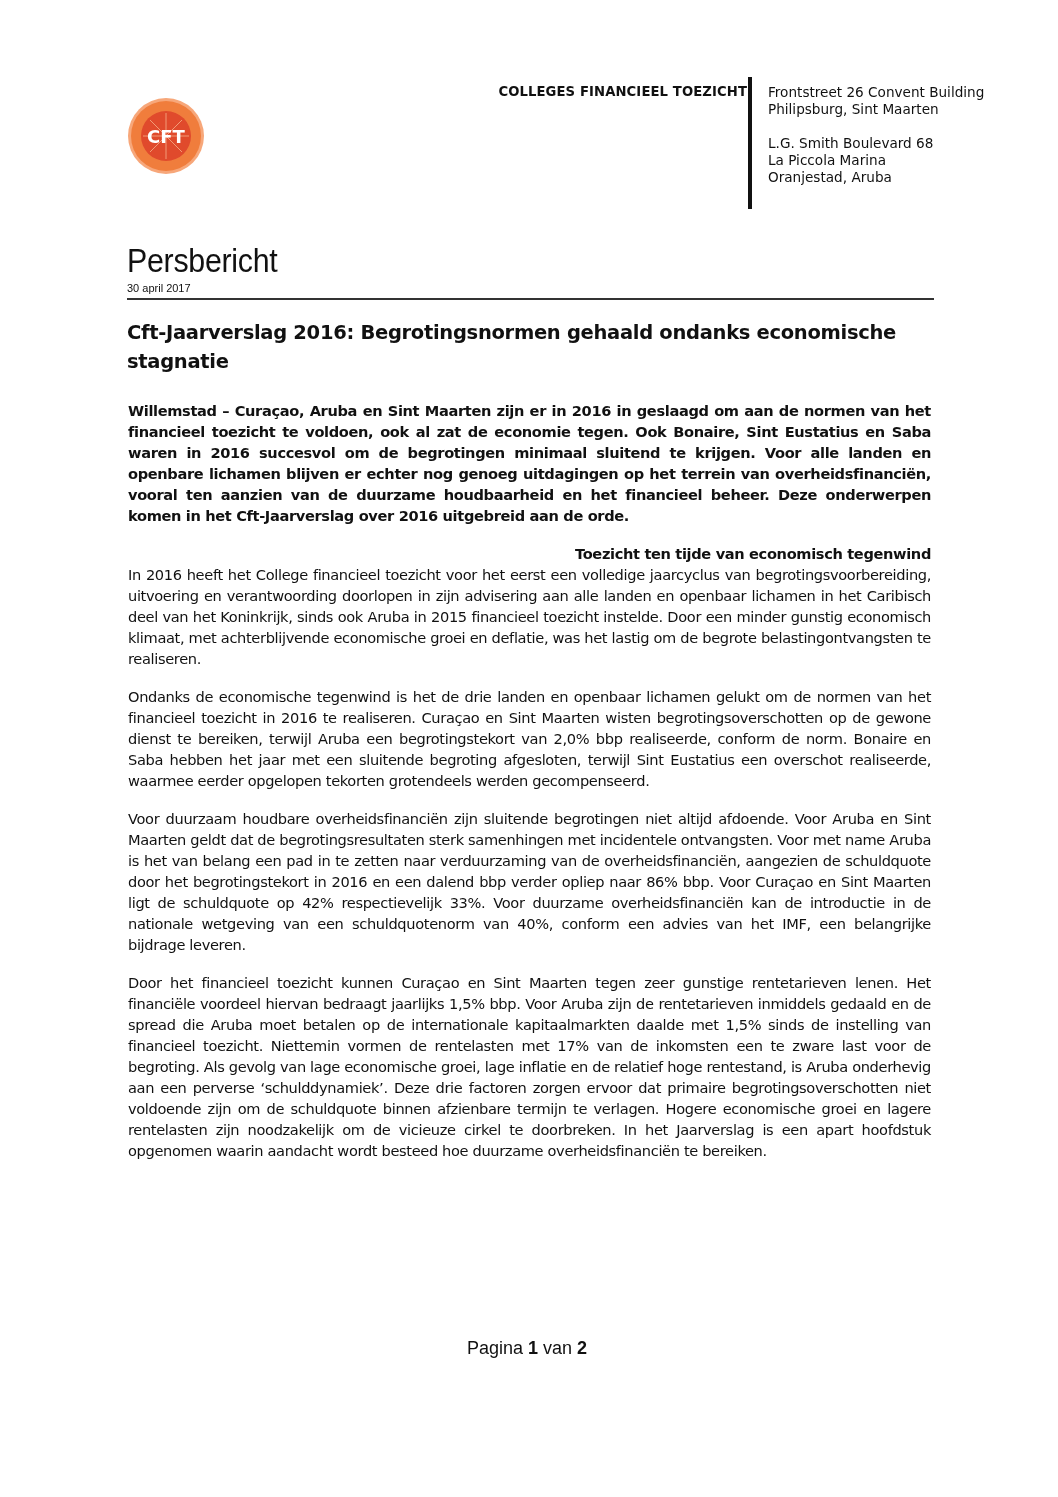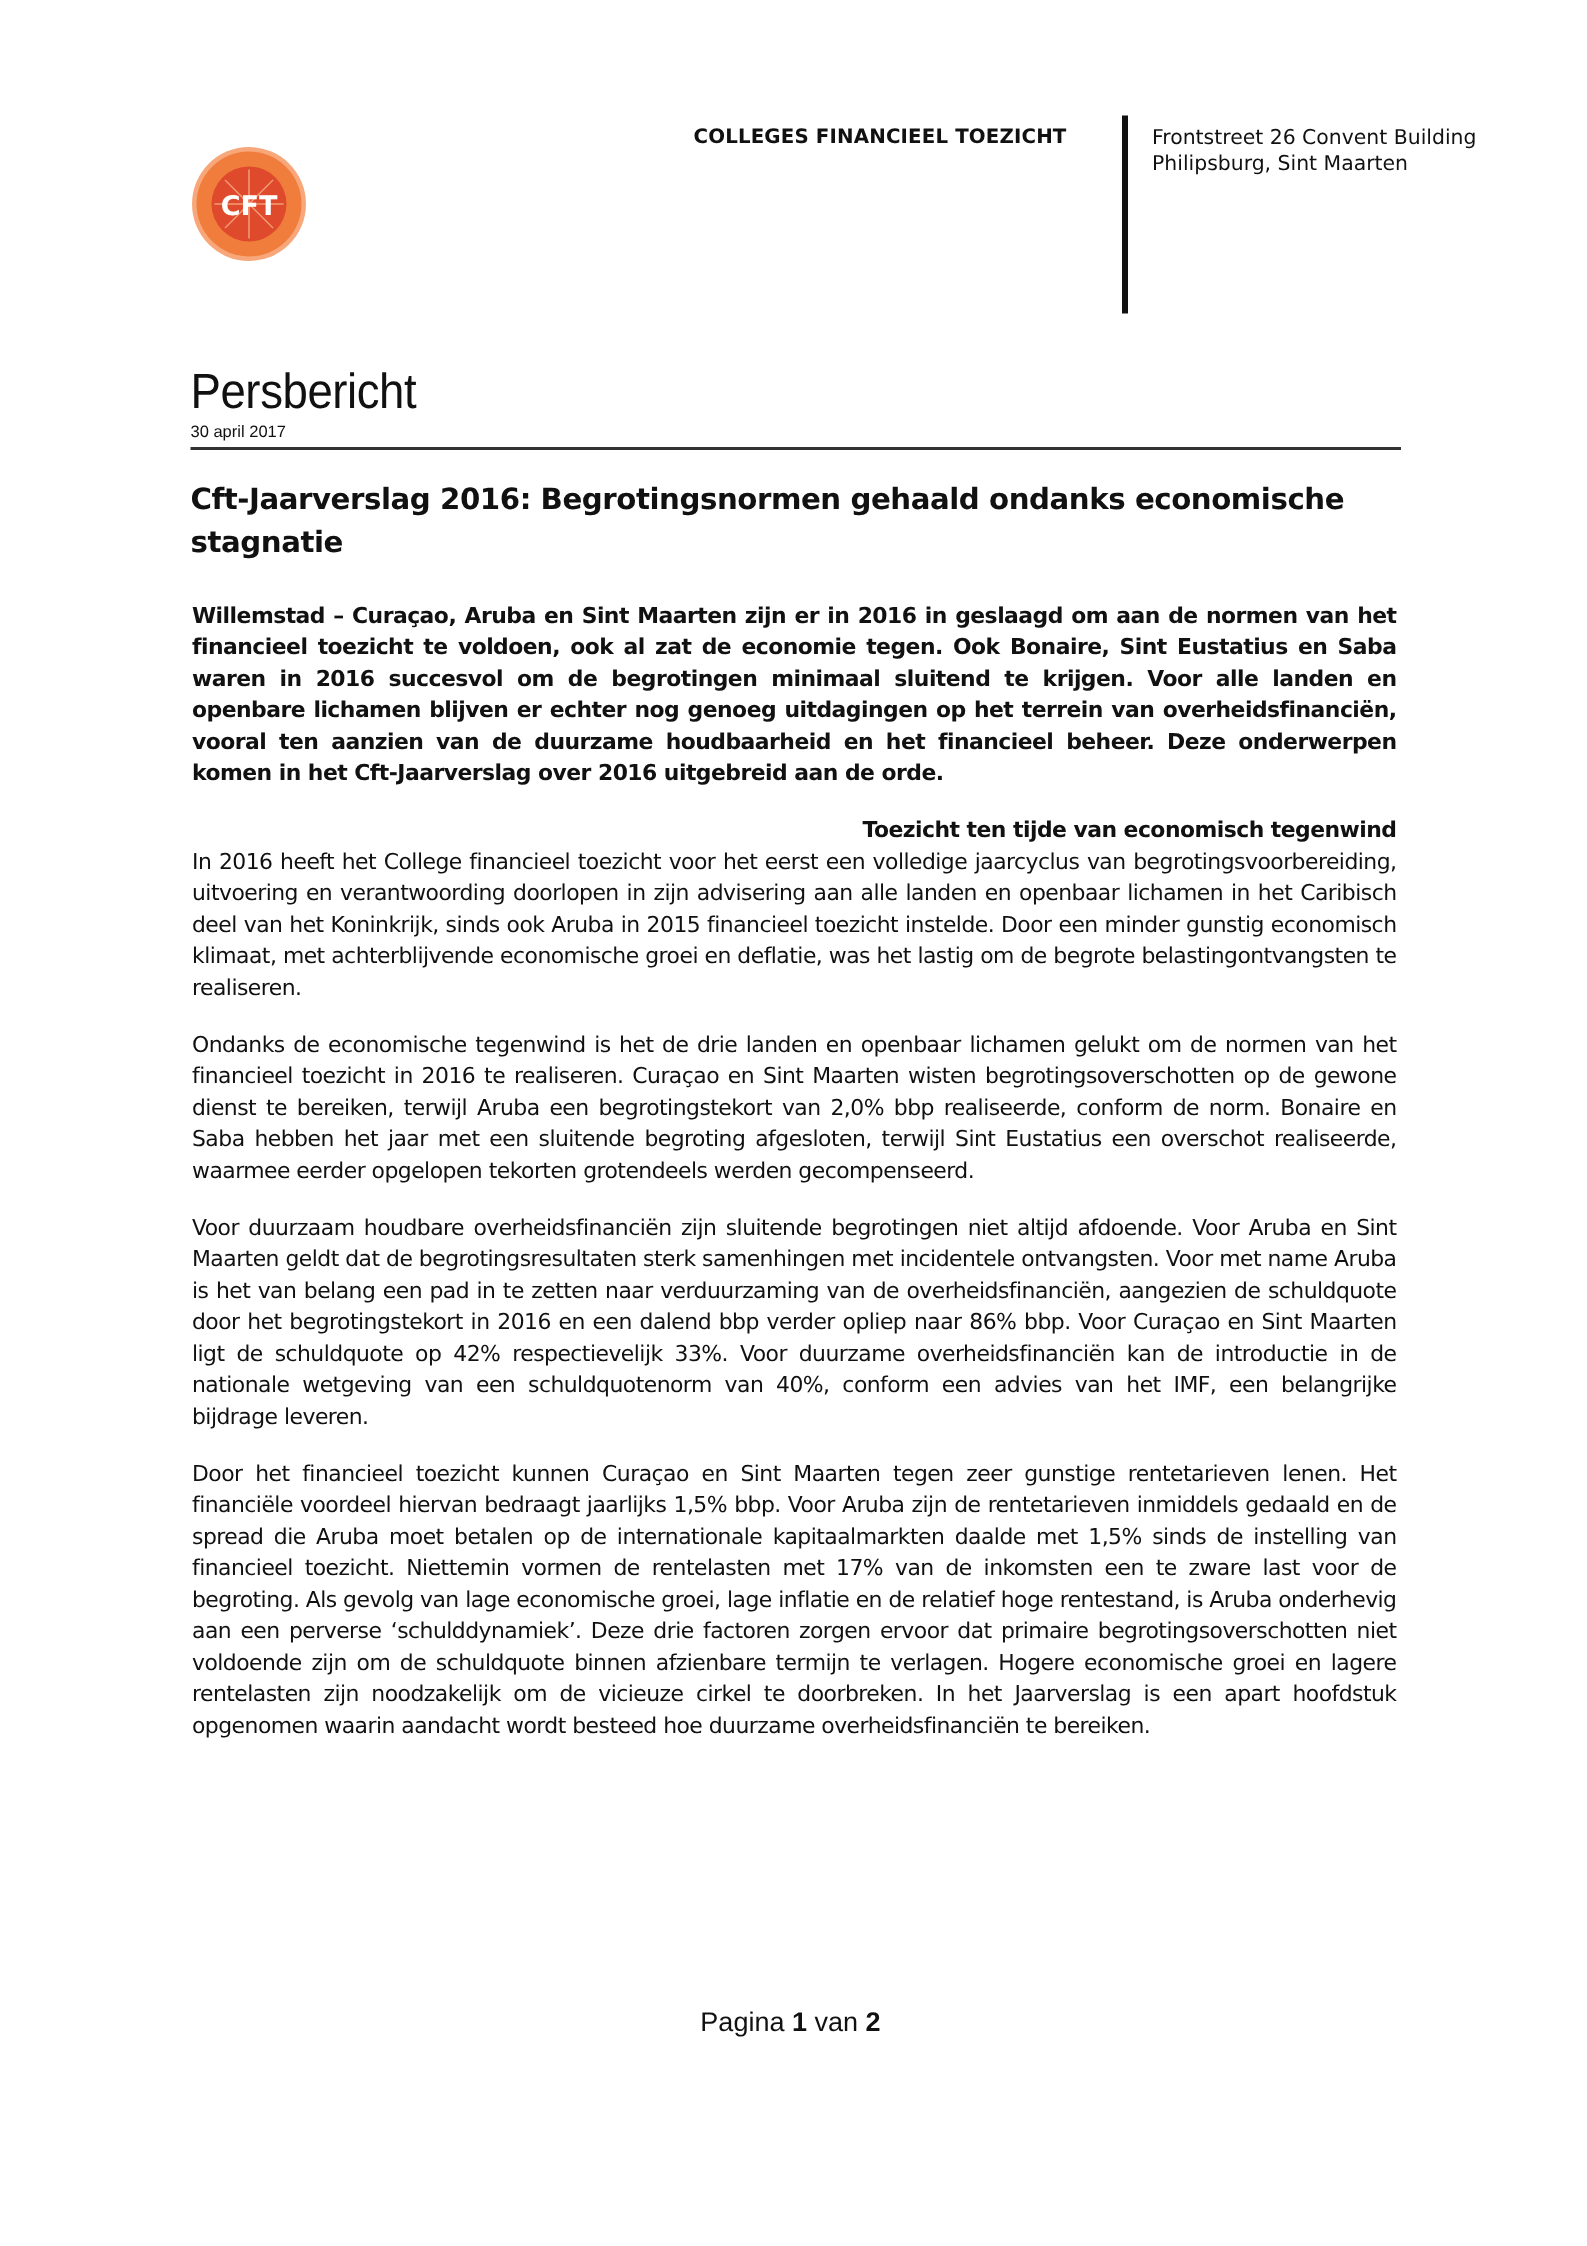--- a/index.html
+++ b/index.html
@@ -1,18 +1,18 @@
 <!DOCTYPE html>
 <html><head>
 <meta charset="utf-8">
 <style>
   html, body { margin: 0; padding: 0; background: #ffffff; }
   body { width: 1058px; height: 1497px; position: relative; overflow: hidden; color: #111; font-family: "DejaVu Sans", sans-serif; }
   .logo { position: absolute; left: 127px; top: 97px; width: 78px; height: 78px; }
-  .org-name { position: absolute; left: 416px; top: 84px; width: 295px; text-align: right; font-weight: bold; font-size: 13.2px; letter-spacing: 0.1px; }
+  .org-name { position: absolute; left: 452px; top: 84px; width: 295px; text-align: right; font-weight: bold; font-size: 13.2px; letter-spacing: 0.1px; }
   .vbar { position: absolute; left: 748px; top: 77px; width: 4px; height: 132px; background: #111; }
   .addresses { position: absolute; left: 768px; top: 84px; font-size: 13.6px; line-height: 17px; }
   .addresses .addr { margin-bottom: 17px; }
   .title { position: absolute; left: 127px; top: 242px; font-family: "Liberation Sans", sans-serif; font-size: 33px; font-weight: normal; margin: 0; letter-spacing: -0.3px; transform: scaleX(0.92); transform-origin: left; }
   .date { position: absolute; left: 127px; top: 282px; font-family: "Liberation Sans", sans-serif; font-size: 11px; }
   .hrule { position: absolute; left: 127px; top: 298px; width: 807px; height: 2px; background: #333; }
   .headline { position: absolute; left: 127px; top: 318px; width: 800px; font-weight: bold; font-size: 19.5px; line-height: 29px; margin: 0; letter-spacing: -0.3px; }
   .content { position: absolute; left: 128px; top: 400px; width: 803px; font-size: 14.6px; line-height: 21px; letter-spacing: -0.35px; }
   .lead { font-weight: bold; text-align: justify; margin: 0 0 17px 0; }
   .section { margin-bottom: 17px; }
@@ -40,20 +40,25 @@
 </div>
 
 <div class="org-name">COLLEGES FINANCIEEL TOEZICHT</div>
 <div class="vbar"></div>
 
 <div class="addresses">
   <div class="addr">
     <div>Frontstreet 26 Convent Building</div>
     <div>Philipsburg, Sint Maarten</div>
   </div>
+  <div class="addr">
+    <div>L.G. Smith Boulevard 68</div>
+    <div>La Piccola Marina</div>
+    <div>Oranjestad, Aruba</div>
+  </div>
 </div>
 
 <h1 class="title">Persbericht</h1>
 <div class="date">30 april 2017</div>
 <div class="hrule"></div>
 
 <h2 class="headline">Cft-Jaarverslag 2016: Begrotingsnormen gehaald ondanks economische stagnatie</h2>
 
 <div class="content">
   <p class="lead">Willemstad – Curaçao, Aruba en Sint Maarten zijn er in 2016 in geslaagd om aan de normen van het financieel toezicht te voldoen, ook al zat de economie tegen. Ook Bonaire, Sint Eustatius en Saba waren in 2016 succesvol om de begrotingen minimaal sluitend te krijgen. Voor alle landen en openbare lichamen blijven er echter nog genoeg uitdagingen op het terrein van overheidsfinanciën, vooral ten aanzien van de duurzame houdbaarheid en het financieel beheer. Deze onderwerpen komen in het Cft-Jaarverslag over 2016 uitgebreid aan de orde.</p>

